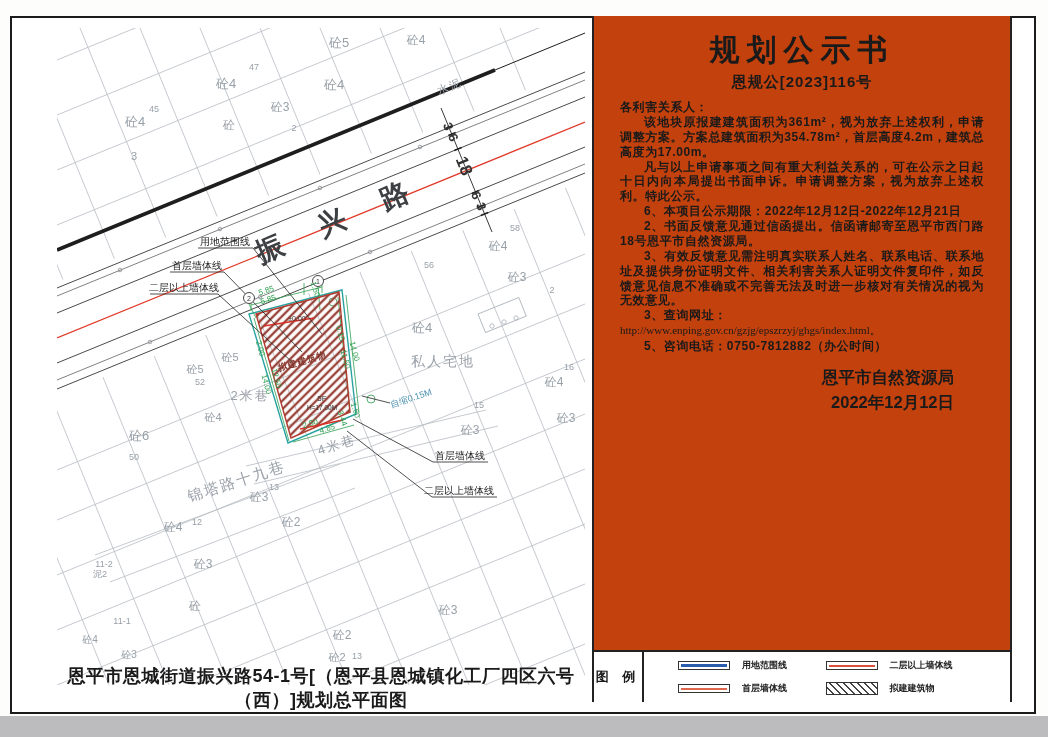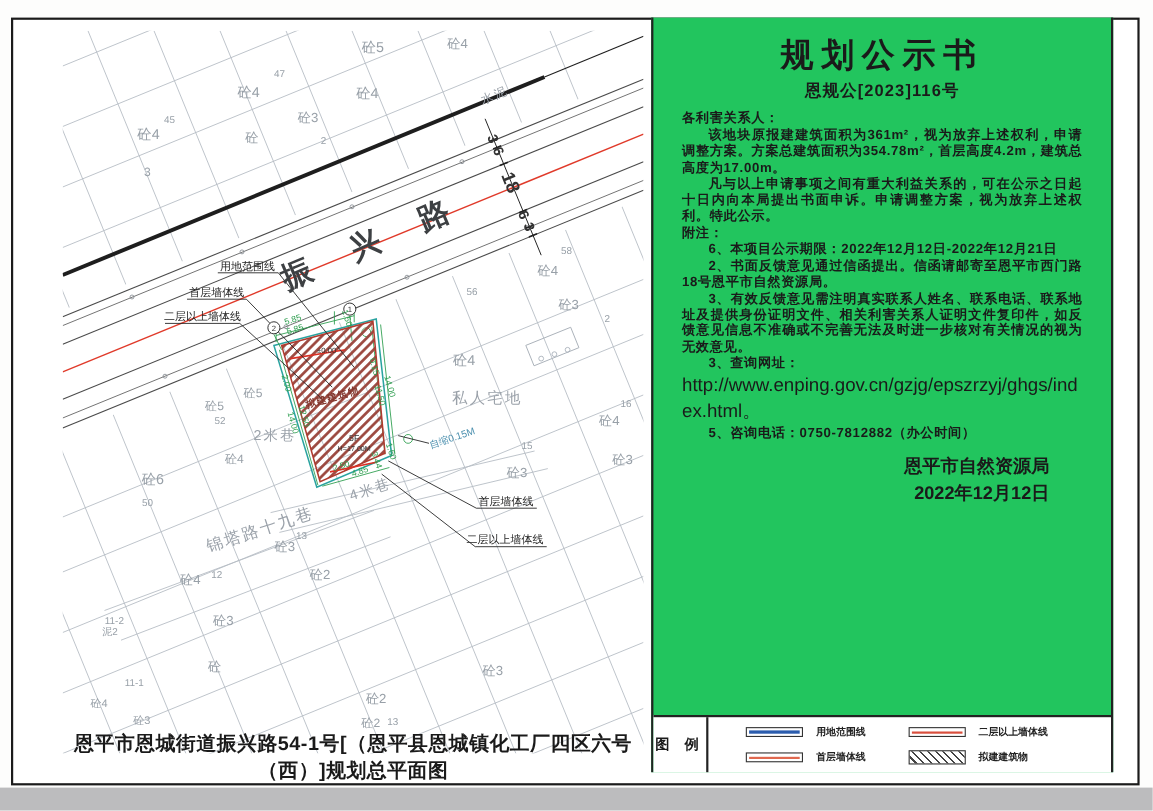--- a/index.html
+++ b/index.html
@@ -18,28 +18,28 @@
   .t-roadname{fill:#3d4043;font-weight:bold;letter-spacing:16px;}
   .t-callout{fill:#222;}
   .t-dim{fill:#2e9e4f;}
   .t-roaddim{fill:#333;font-weight:bold;}
   .t-plot{fill:#83382f;font-weight:bold;letter-spacing:1px;}
   .t-plotinfo{fill:#333;}
   .t-setback{fill:#4a8fae;}
   .t-circnum{fill:#333;}
   
   .right-panel{position:absolute;left:592px;top:16px;width:420px;height:686px;
-      border-left:2px solid #222;border-right:2px solid #222;box-sizing:border-box;background:#22c55e;}
+      border-left:2px solid #222;border-right:2px solid #222;box-sizing:border-box;background:#c2410c;}
   .notice{padding:12px 26px 0 26px;}
   .n-title{text-align:center;font-size:30px;font-weight:bold;letter-spacing:7px;margin:2px 0 2px 0;}
   .n-docno{text-align:center;font-size:15px;font-weight:bold;letter-spacing:1px;margin-bottom:8px;}
   .n-body p{margin:0;font-size:12px;font-weight:bold;line-height:1.24;letter-spacing:0.6px;text-align:justify;}
   .n-body p.ind{text-indent:2em;}
-  .n-body p.url{font-family:Liberation Sans, sans-serif;font-weight:normal;
-      font-size:17px;letter-spacing:0;word-break:break-all;line-height:1.4;}
+  .n-body p.url{font-family:Liberation Serif, serif;font-weight:normal;
+      font-size:11px;letter-spacing:0;word-break:break-all;line-height:1.4;}
   .sig{ text-align:right;padding-right:30px;font-size:16.5px;font-weight:bold;line-height:1.5;}
   .sig .sig-issuer{margin-top:12px;}
   
   .legend{position:absolute;left:0;bottom:0;width:100%;height:52px;border-top:2px solid #222;
       display:flex;box-sizing:border-box;background:#fff;}
   .legend-title{width:48px;border-right:2px solid #222;display:flex;align-items:center;justify-content:center;
       font-size:13px;font-weight:bold;letter-spacing:5px;}
   .legend-grid{flex:1;display:grid;grid-template-columns:1fr 1.25fr;align-content:center;row-gap:10px;
       padding-left:34px;}
   .lg-item{display:flex;align-items:center;gap:12px;}
@@ -264,21 +264,20 @@
 <div class="map-caption">恩平市恩城街道振兴路54-1号[（恩平县恩城镇化工厂四区六号（西）]规划总平面图</div>
 
 <div class="right-panel">
   <div class="notice">
     <div class="n-title">规划公示书</div>
     <div class="n-docno">恩规公[2023]116号</div>
     <div class="n-body">
       <p>各利害关系人：</p>
       <p class="ind">该地块原报建建筑面积为361m²，视为放弃上述权利，申请调整方案。方案总建筑面积为354.78m²，首层高度4.2m，建筑总高度为17.00m。</p>
       <p class="ind">凡与以上申请事项之间有重大利益关系的，可在公示之日起十日内向本局提出书面申诉。申请调整方案，视为放弃上述权利。特此公示。</p>
-      <p>附注：</p>
       <p class="ind">6、本项目公示期限：2022年12月12日-2022年12月21日</p>
       <p class="ind">2、书面反馈意见通过信函提出。信函请邮寄至恩平市西门路18号恩平市自然资源局。</p>
       <p class="ind">3、有效反馈意见需注明真实联系人姓名、联系电话、联系地址及提供身份证明文件、相关利害关系人证明文件复印件，如反馈意见信息不准确或不完善无法及时进一步核对有关情况的视为无效意见。</p>
       <p class="ind">3、查询网址：</p>
       <p class="url">http://www.enping.gov.cn/gzjg/epszrzyj/ghgs/index.html。</p>
       <p class="ind">5、咨询电话：0750-7812882（办公时间）</p>
     </div>
     <div class="sig">
       <div class="sig-issuer">恩平市自然资源局</div>
       <div>2022年12月12日</div>

